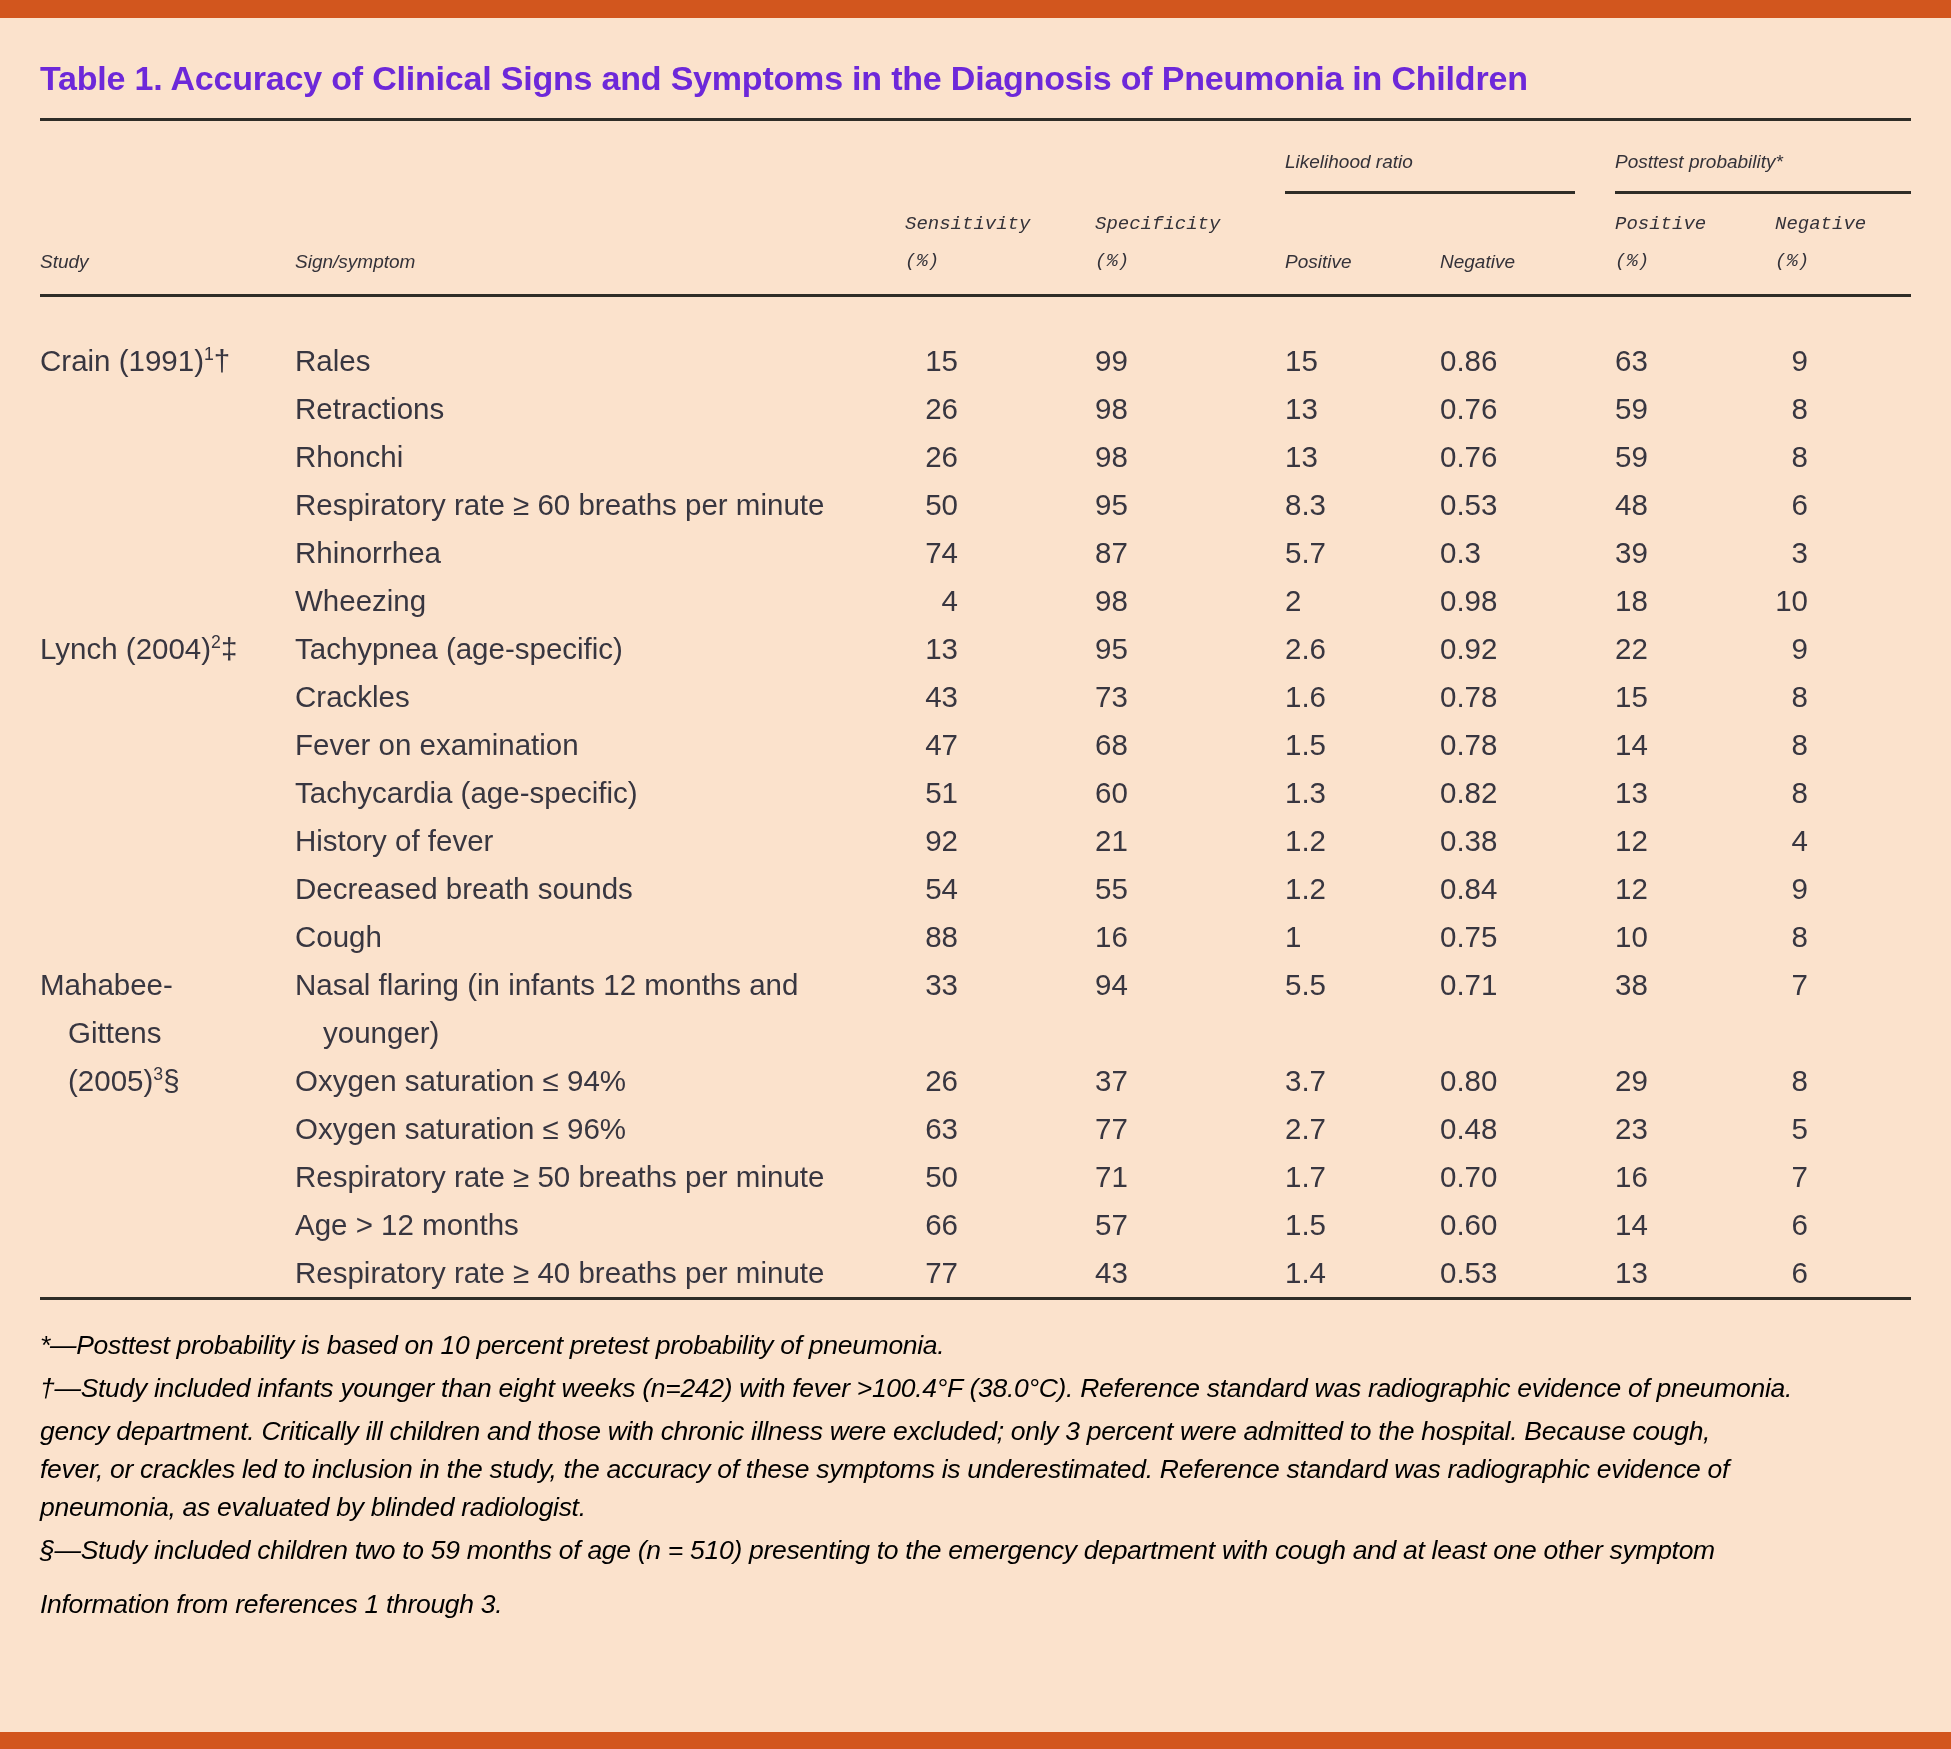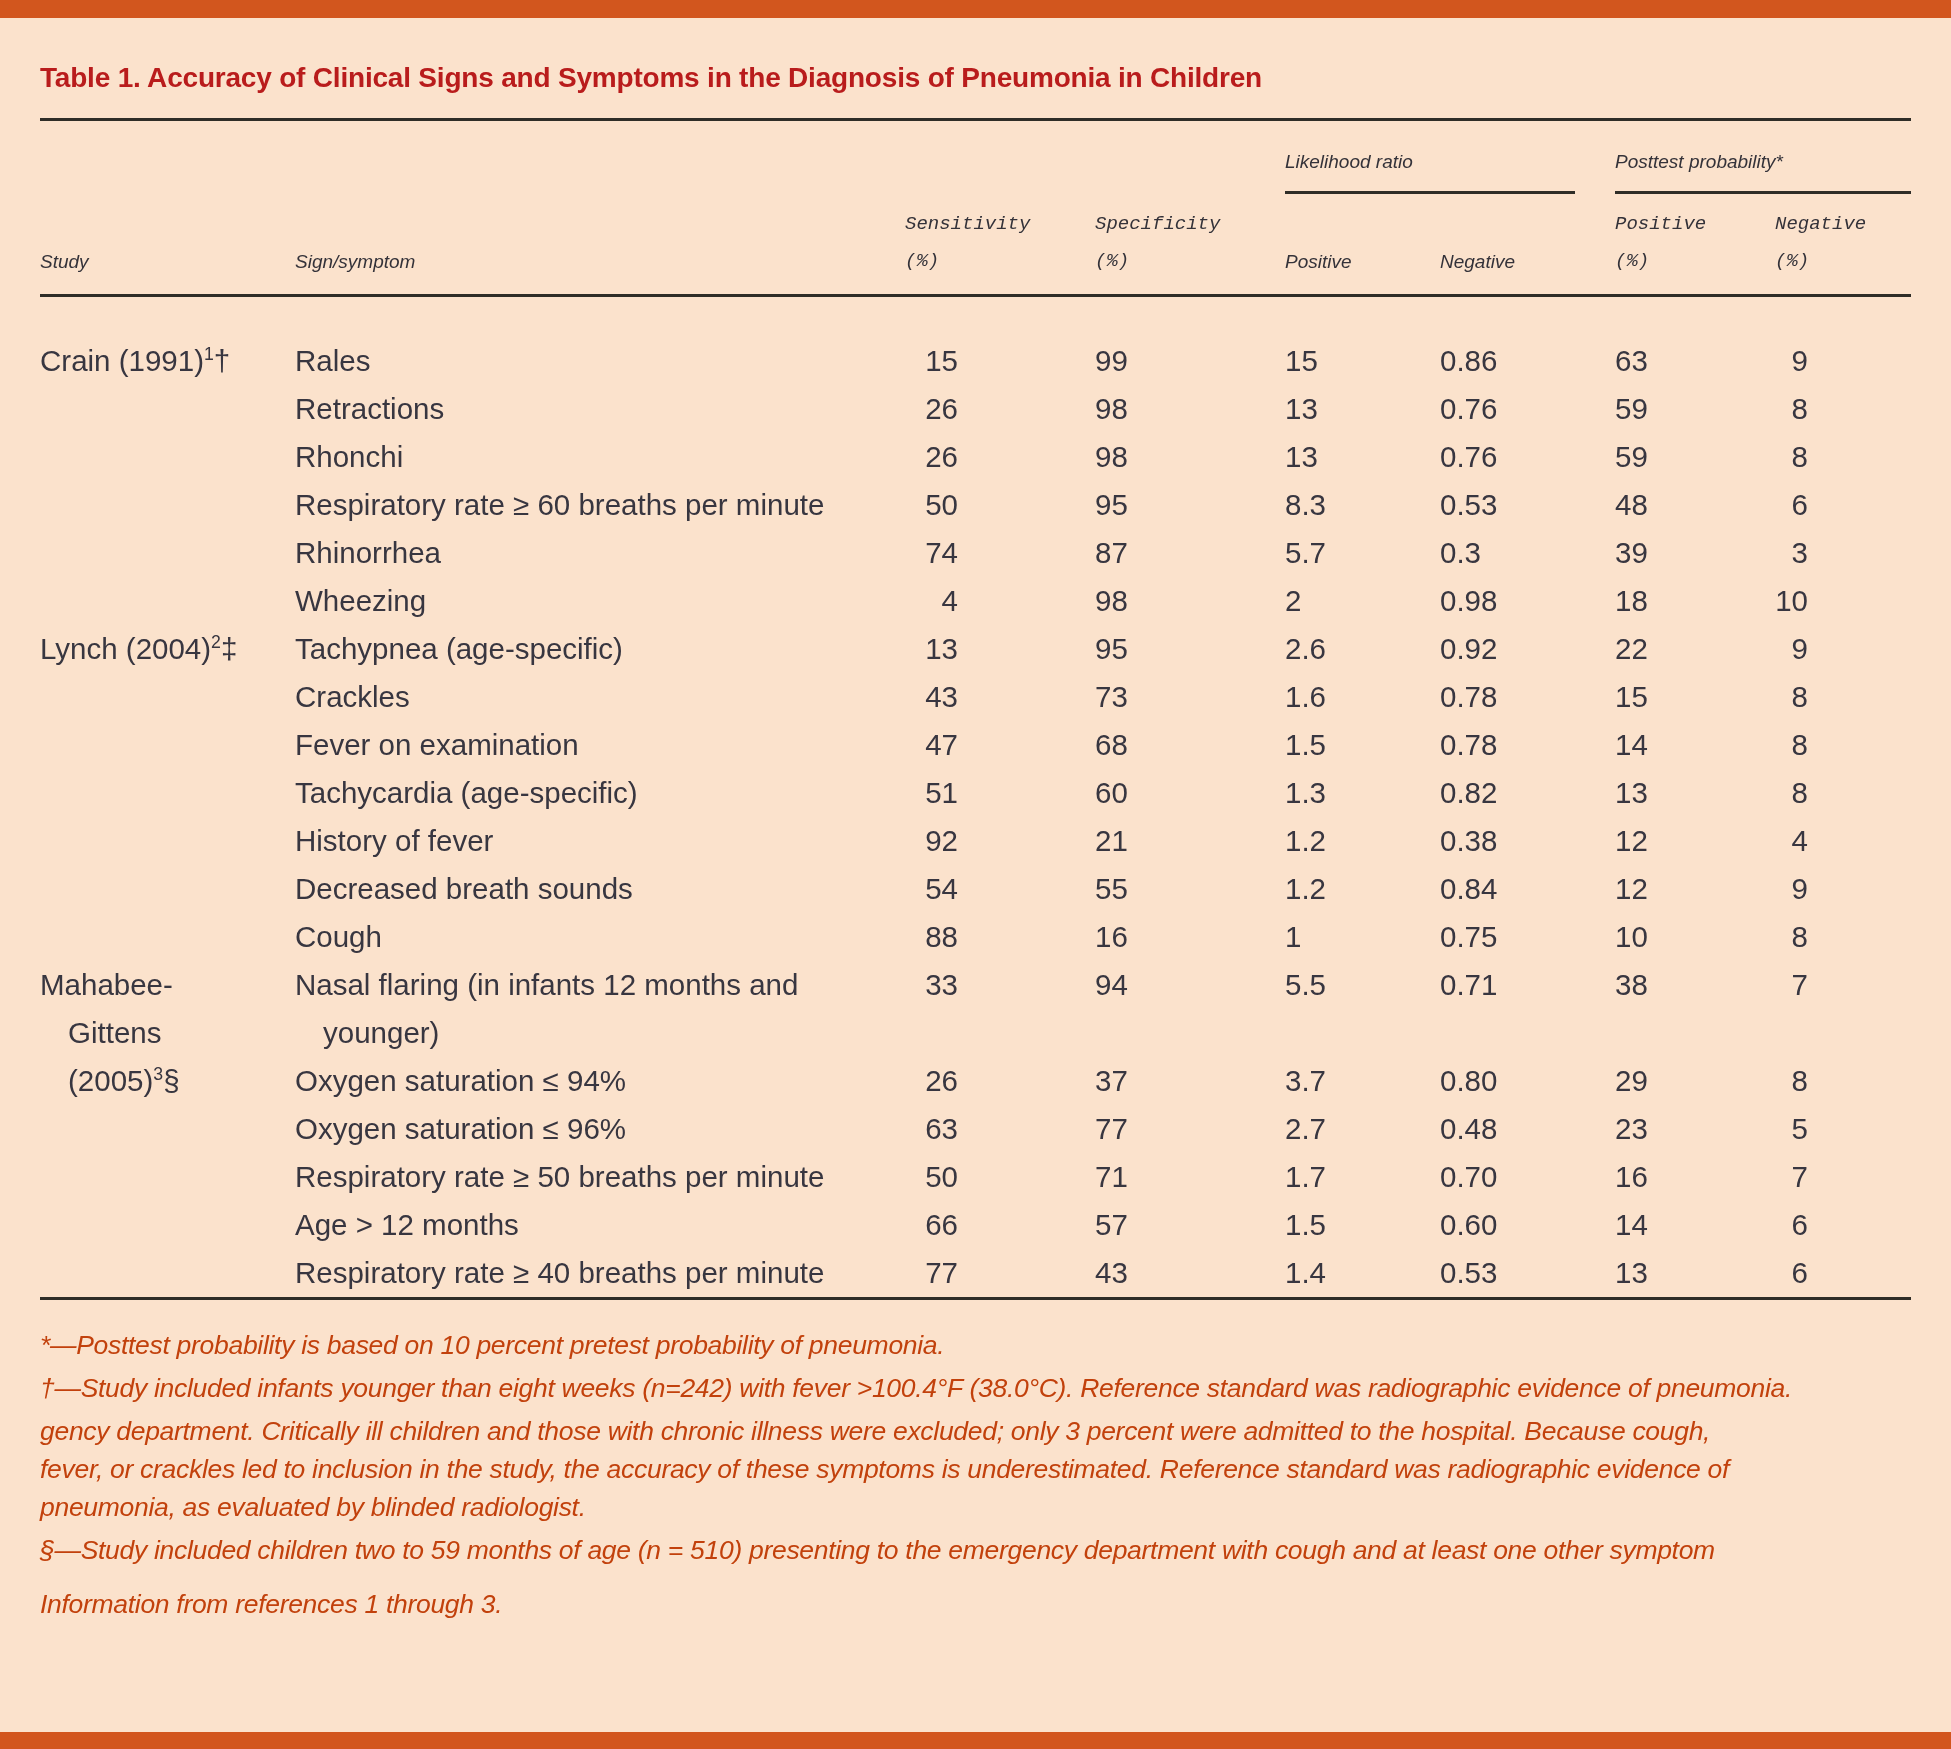--- a/index.html
+++ b/index.html
@@ -11,22 +11,22 @@
     font-family: "Liberation Sans", "DejaVu Sans", sans-serif;
     color: #383640;
   }
   .bar { position: absolute; left: 0; width: 100%; background: var(--accent, #d2561e); }
   .bar.top { top: 0; height: 18px; }
   .bar.bottom { bottom: 0; height: 17px; }
 
   .content { position: absolute; top: 18px; left: 0; right: 0; padding: 40px 40px 0 40px; }
 
   .title {
-    font-size: 28px; line-height: 40px; font-weight: 700;
-    color: #b91c1c; margin: 0 0 20px 0; letter-spacing: -0.2px;
+    font-size: 34px; line-height: 40px; font-weight: 700;
+    color: #6d28d9; margin: 0 0 20px 0; letter-spacing: -0.2px;
   }
   .rule { height: 3px; background: #2f2d27; }
 
   table.acc { border-collapse: collapse; table-layout: fixed; width: 1871px; }
   table.acc th, table.acc td { padding: 0; }
 
   thead th {
     font-weight: normal; font-style: italic; text-align: left;
     vertical-align: bottom; font-size: 19px; color: #343239;
   }
@@ -46,21 +46,21 @@
     vertical-align: top; font-size: 29.5px; line-height: 48px; color: #383640;
   }
   tr.first-row td { padding-top: 40px; }
   td.num.sens   { text-align: right; padding-right: 137px; }
   td.num.pt-neg { text-align: right; padding-right: 103px; }
   .study-line.indent, .wrap-indent { padding-left: 28px; }
   sup { font-size: 0.6em; line-height: 0; vertical-align: super; }
 
   .footnotes {
     margin-top: 26px; font-style: italic; font-size: 26.5px;
-    line-height: 38px; letter-spacing: -0.3px; color: #c2410c;
+    line-height: 38px; letter-spacing: -0.3px; color: #000000;
   }
   .fn { margin: 0 0 5px 0; }
   .fn-line { display: block; white-space: nowrap; }
   .fn.source { margin-top: 16px; }
 </style>
 </head>
 <body style="--accent: #d2561e; --bg: #fbe2cc;">
 
 <div class="bar top"></div>
 

